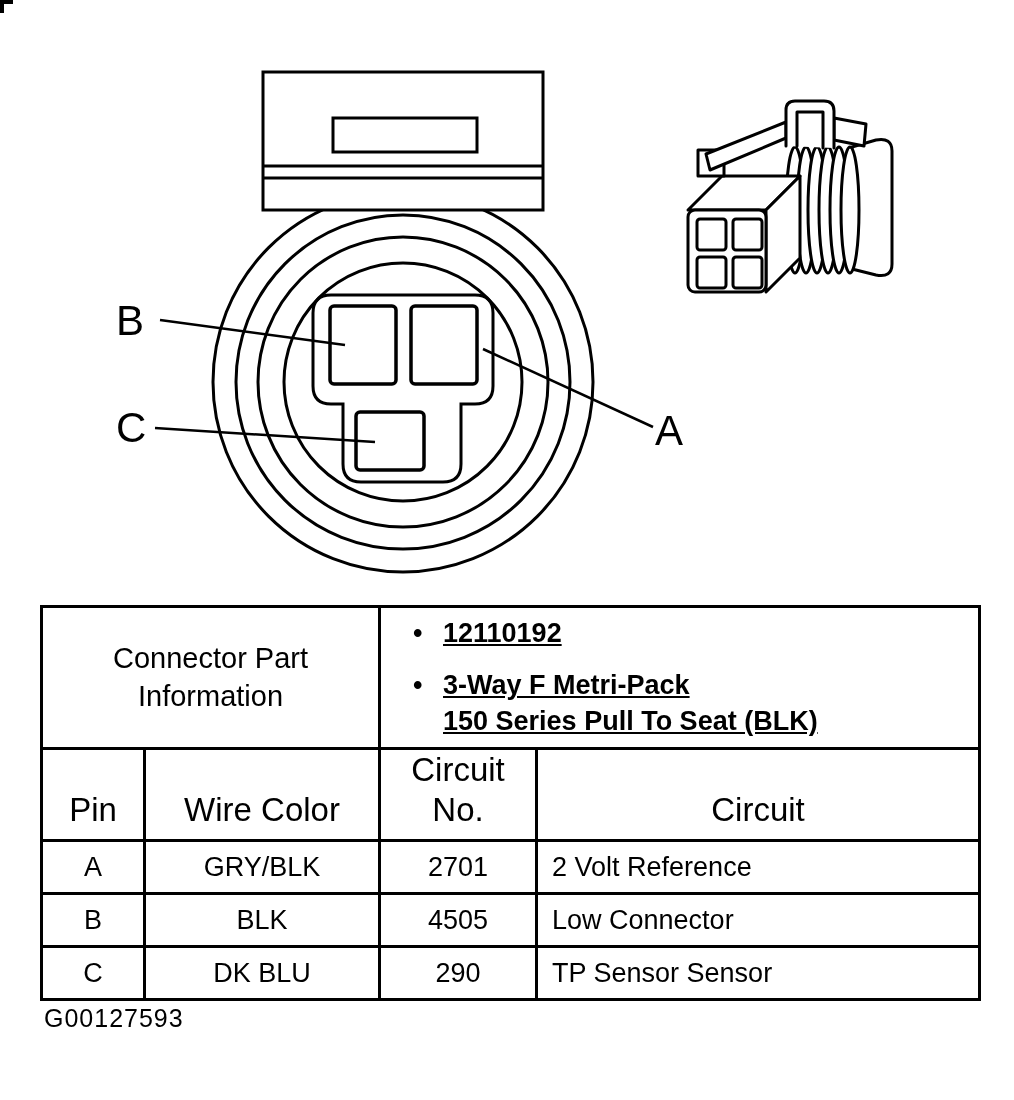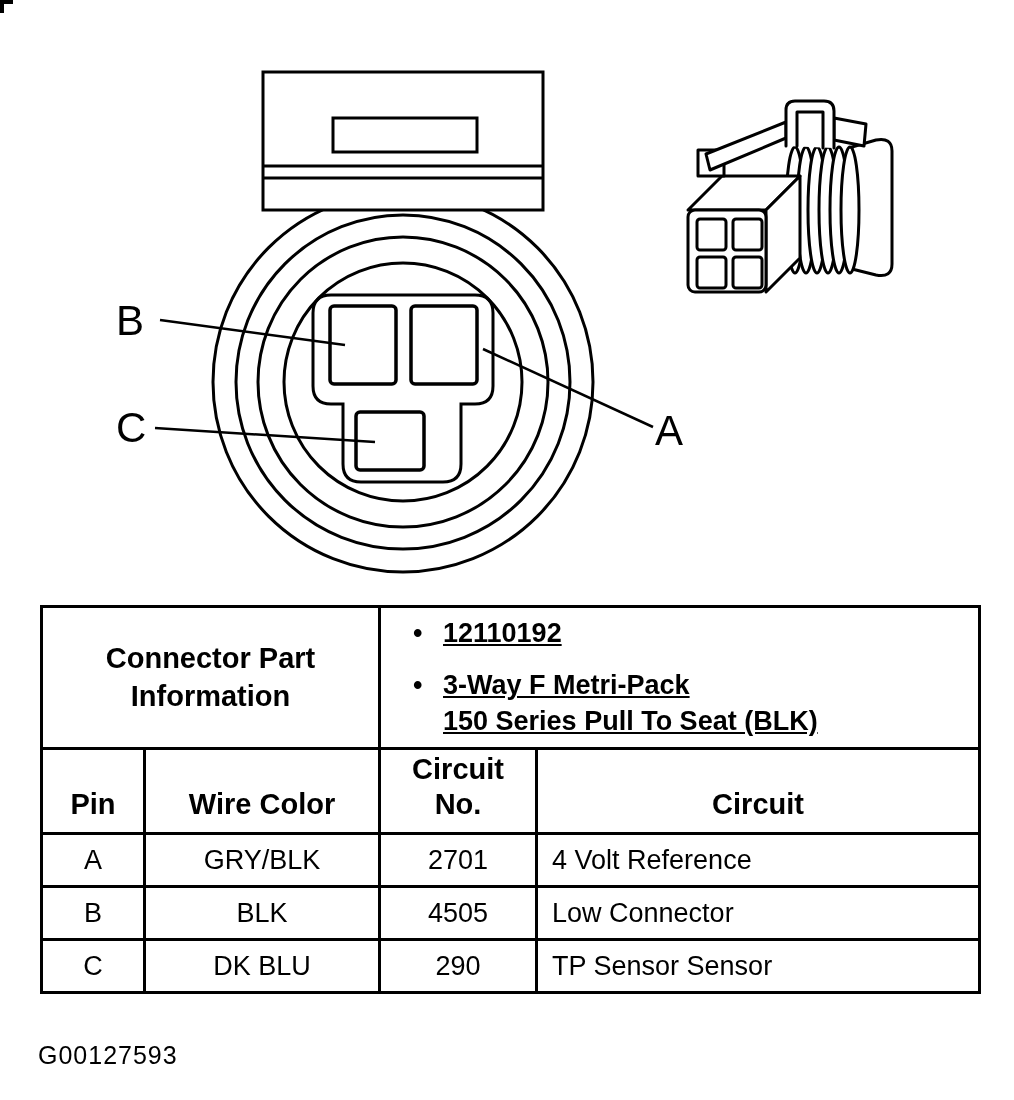--- a/index.html
+++ b/index.html
@@ -48,21 +48,21 @@
   col.c-circuit{width:157px;}
   col.c-func{width:443px;}
 
   tr.r1{height:142px;}
   tr.r2{height:85px;}
   tr.rdata{height:53px;}
 
   td.part-info{
     text-align:center;
     vertical-align:middle;
-    font-weight:bold;
+    font-weight:normal;
     font-size:29px;
     line-height:1.3;
     padding:0 18px;
   }
   td.part-bullets{
     vertical-align:middle;
     font-weight:bold;
     font-size:27px;
     padding:8px 6px 8px 62px;
     text-decoration:underline;
@@ -73,42 +73,41 @@
   td.part-bullets li::before{
     content:"\2022";
     position:absolute;
     left:-30px;
   }
   .multiline{white-space:pre-line;}
 
   #pin-table th{
     vertical-align:bottom;
     text-align:center;
-    font-weight:bold;
-    font-size:29px;
+    font-weight:normal;
+    font-size:33px;
     line-height:1.2;
     padding:0 0 10px 0;
   }
   #pin-table td.cell{
     font-size:27px;
     font-weight:400;
     text-align:center;
     vertical-align:middle;
   }
   #pin-table td.cell-func{
     text-align:left;
     padding-left:14px;
   }
 
   #figure-id{
     position:absolute;
-    left:38px;top:1004px;
+    left:44px;top:1004px;
     font-size:25px;
     letter-spacing:1px;
-    margin-top:37px;
   }
 </style>
 </head>
 <body>
 
 <div id="page">
 
   <div class="mark-h"></div>
   <div class="mark-v"></div>
 
@@ -195,21 +194,21 @@
         <th>Pin</th>
         <th>Wire Color</th>
         <th class="multiline">Circuit
 No.</th>
         <th>Circuit</th>
       </tr>
       <tr class="rdata">
         <td class="cell">A</td>
         <td class="cell">GRY/BLK</td>
         <td class="cell">2701</td>
-        <td class="cell cell-func">4 Volt Reference</td>
+        <td class="cell cell-func">2 Volt Reference</td>
       </tr>
       <tr class="rdata">
         <td class="cell">B</td>
         <td class="cell">BLK</td>
         <td class="cell">4505</td>
         <td class="cell cell-func">Low Connector</td>
       </tr>
       <tr class="rdata">
         <td class="cell">C</td>
         <td class="cell">DK BLU</td>

